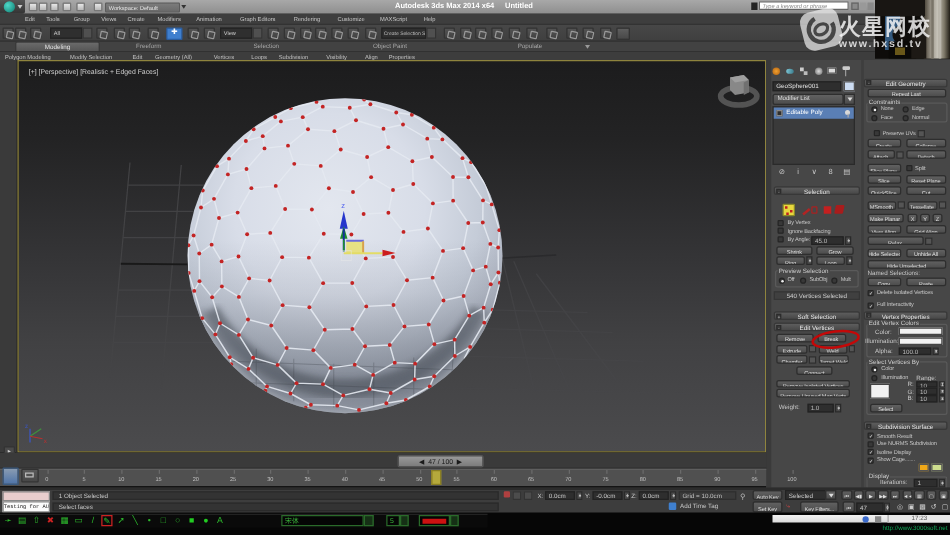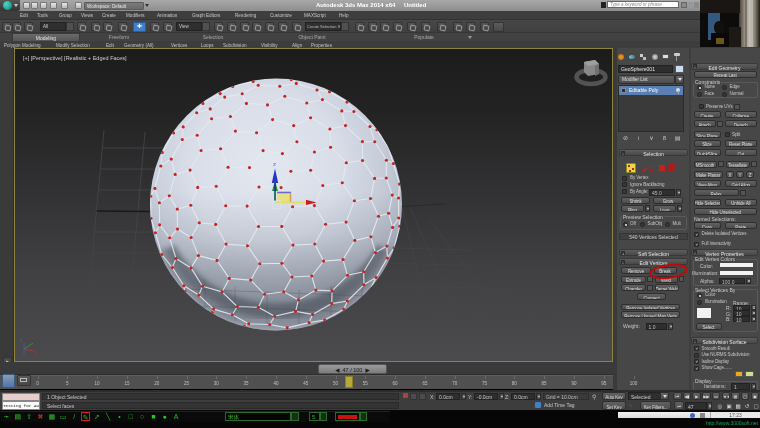--- a/index.html
+++ b/index.html
@@ -700,12 +700,25 @@
 <div class="abs" style="left:45px;top:0;width:2px;height:47px;background:#7a7468;"></div>
 <div class="abs" style="left:51px;top:0;width:2px;height:47px;background:#bab6ac;"></div>
 <div class="abs" style="left:0;top:0;width:40px;height:13px;background:#191613;"></div>
 <div class="abs" style="left:8px;top:13px;width:12px;height:27px;background:#33597e;"></div>
 <div class="abs" style="left:14px;top:21px;width:11px;height:13px;border-radius:45%;background:#120f0c;"></div>
 <div class="abs" style="left:11px;top:33px;width:22px;height:14px;background:#0b0907;"></div>
 <div class="abs" style="left:16px;top:38px;width:8px;height:6px;background:#b89828;opacity:0.55;"></div>
 <div class="abs" style="left:29px;top:27px;width:12px;height:20px;background:#1d1915;"></div>
 </div>
 
+<div class="abs" style="left:612px;top:0;width:148px;height:50px;pointer-events:none;">
+<svg width="148" height="50" viewBox="0 0 148 50" style="position:absolute;left:0;top:0;">
+<g opacity="0.68">
+<rect x="29.5" y="8" width="31" height="31" rx="8" fill="#f6f6f6" transform="rotate(-14 45 23.5)"></rect>
+<g transform="rotate(-32 45 23.5)" stroke="#4a4a4a" fill="none">
+<path d="M45 13.5 a10 10 0 1 0 10 10" stroke-width="3.4"></path>
+<ellipse cx="45" cy="23.5" rx="5.5" ry="4" stroke-width="2.6"></ellipse>
+</g>
+</g>
+<text x="59" y="27.5" font-size="17.5" font-weight="bold" fill="#ffffff" opacity="0.8" style="letter-spacing:1px" font-family="Liberation Sans">火星网校</text>
+<text x="59" y="37.5" font-size="8.5" font-weight="bold" fill="#fcfcfc" opacity="0.8" style="letter-spacing:1.4px" font-family="Liberation Sans">www.hxsd.tv</text>
+</svg>
+</div>
 </div>
 </body></html>

